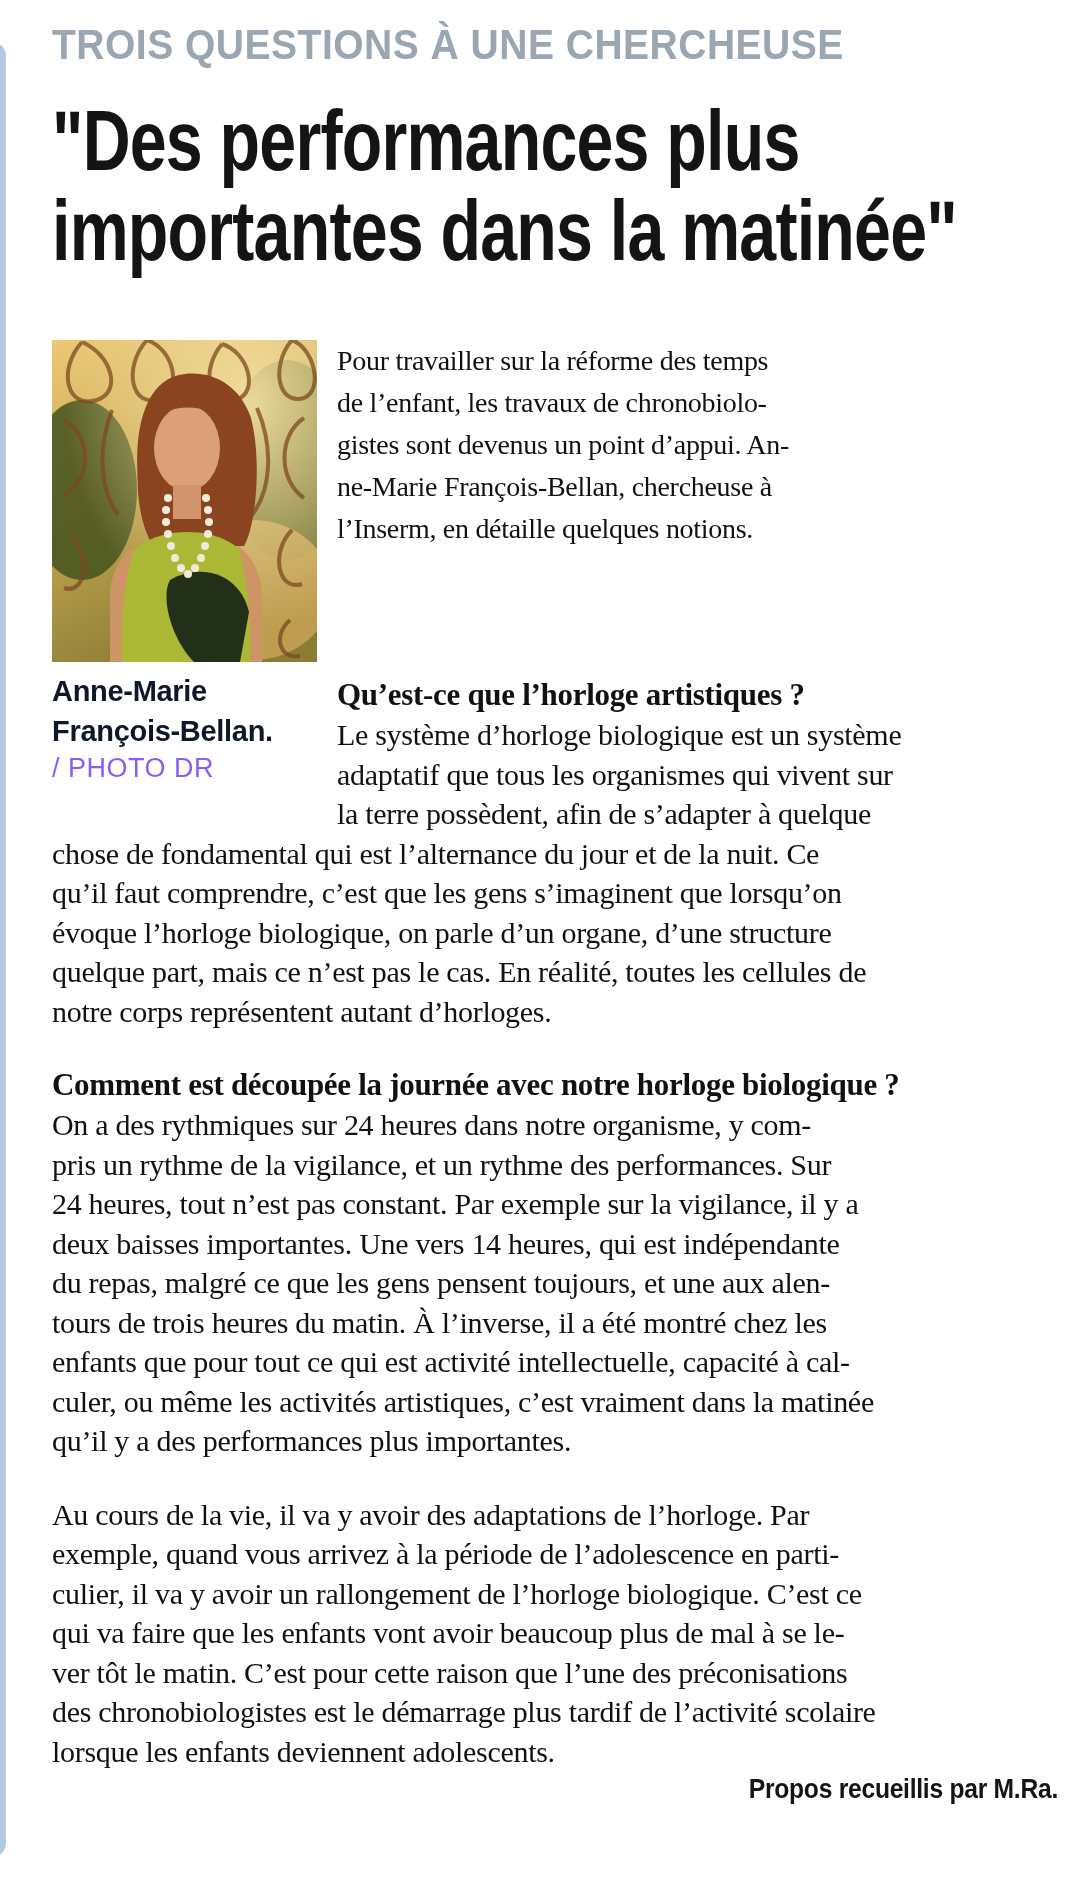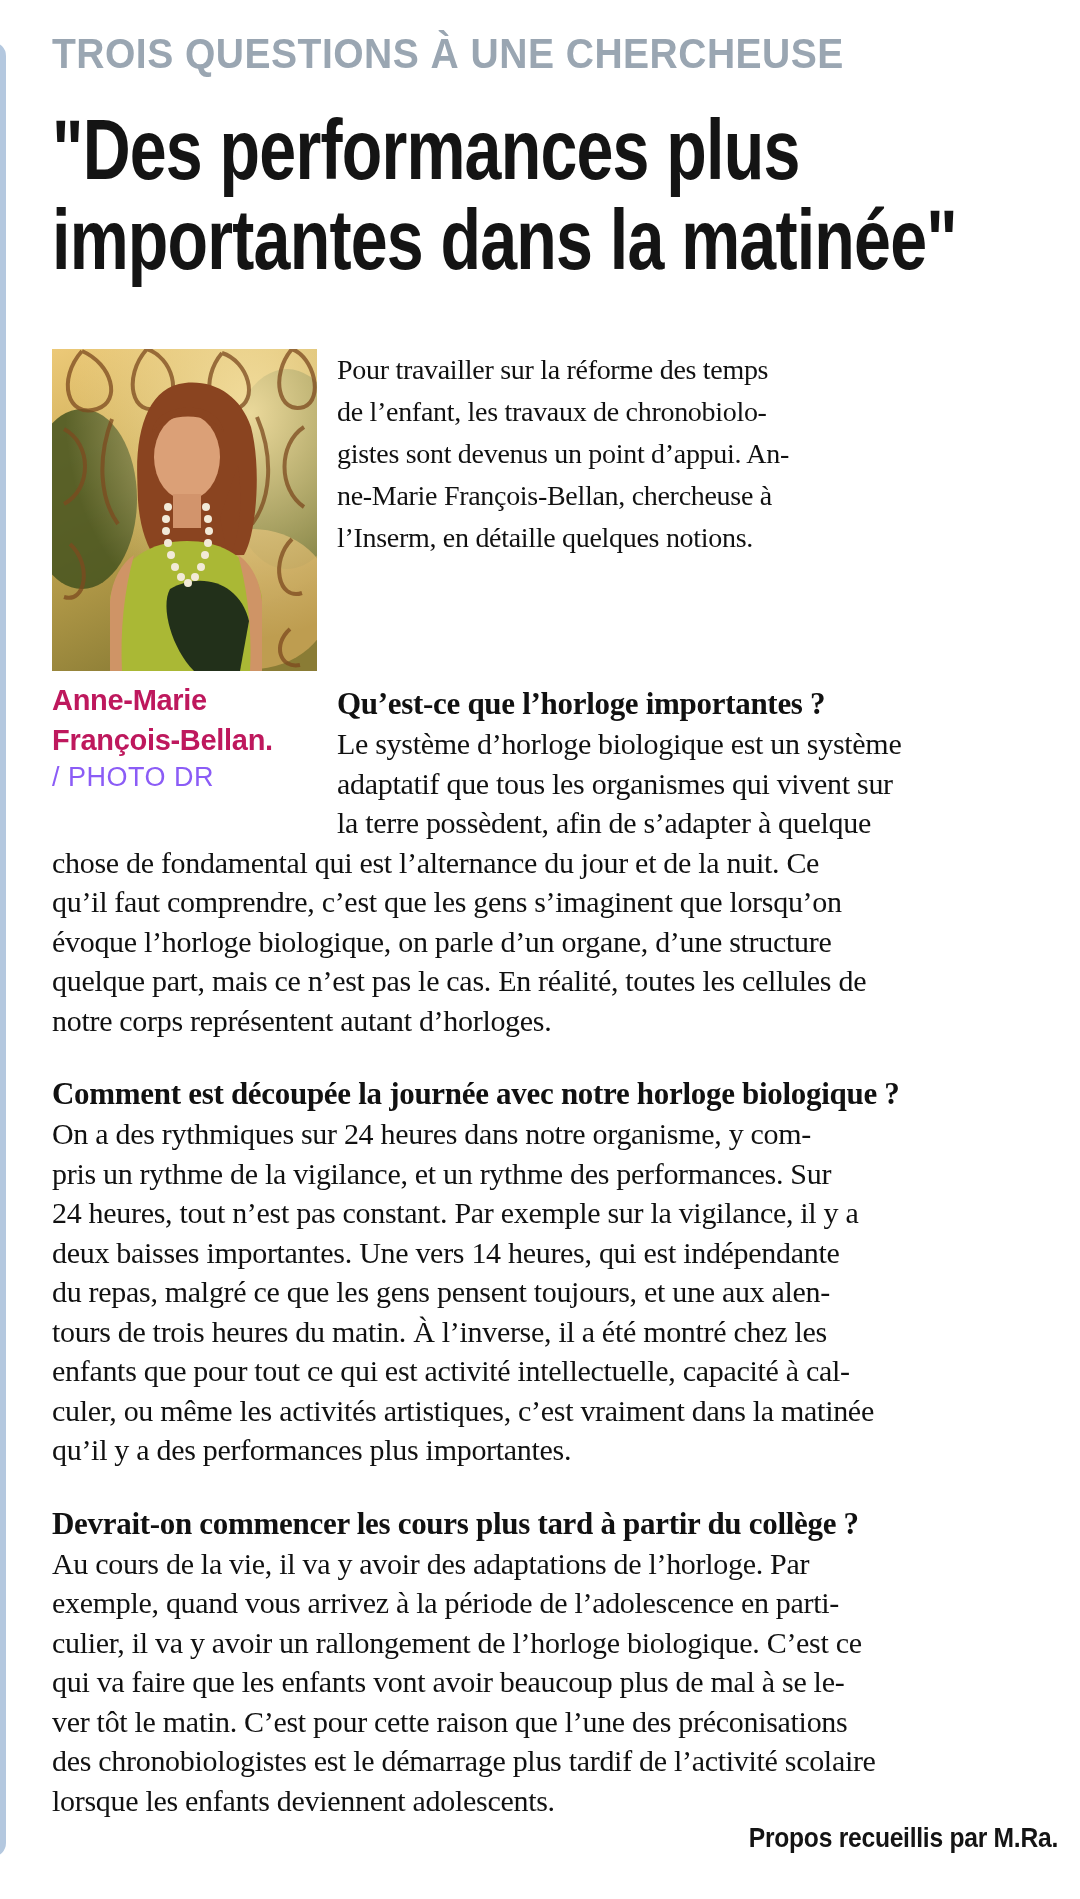--- a/index.html
+++ b/index.html
@@ -5,21 +5,21 @@
   html,body { margin:0; padding:0; background:#ffffff; }
   .page {
     position:relative; width:1080px; height:1899px;
     background:#ffffff; overflow:hidden;
     font-family:"Liberation Serif", serif; color:#111;
   }
   .accent-bar {
     position:absolute; left:-22px; top:42px; width:28px; height:1815px;
     background:#b4c8df; border-radius:28px;
   }
-  .content { position:relative; padding:29px 22px 0 52px; }
+  .content { position:relative; padding:20px 22px 0 52px; }
 
   .kicker {
     font-family:"Liberation Sans", sans-serif; font-weight:bold;
     font-size:42px; line-height:50px; color:#9aa6b2; letter-spacing:.5px;
     transform:scaleX(.93); transform-origin:0 0; white-space:nowrap;
   }
   .headline {
     margin:26px 0 0 0; font-family:"Liberation Sans", sans-serif;
     font-weight:bold; font-size:85px; line-height:90px; color:#141414;
     letter-spacing:-1px; white-space:pre-line;
@@ -27,21 +27,21 @@
   }
 
   .article-body {
     margin-top:64px; font-size:30px; line-height:39.5px;
     letter-spacing:-0.3px; text-align:left;
   }
   .media { float:left; width:265px; height:479px; margin:0 20px 0 0; }
   .photo { width:265px; height:322px; display:block; }
   .cap-name {
     margin-top:9px; font-family:"Liberation Sans", sans-serif;
-    font-weight:bold; font-size:29px; line-height:40px; color:#be185d;
+    font-weight:bold; font-size:29px; line-height:40px; color:#0f172a;
     letter-spacing:-0.3px; white-space:pre-line;
   }
   .cap-credit {
     font-family:"Liberation Sans", sans-serif; font-size:27px;
     line-height:34px; color:#8b5cf6; letter-spacing:.5px;
   }
 
   .intro { margin:0; font-size:28px; line-height:42px; white-space:pre-line; }
 
   .qa-question {
@@ -142,21 +142,21 @@
         </figcaption>
       </figure>
 
       <p class="intro">Pour travailler sur la réforme des temps
 de l’enfant, les travaux de chronobiolo-
 gistes sont devenus un point d’appui. An-
 ne-Marie François-Bellan, chercheuse à
 l’Inserm, en détaille quelques notions.</p>
 
       <section class="qa-block-1">
-        <h2 class="qa-question">Qu’est-ce que l’horloge importantes ?</h2>
+        <h2 class="qa-question">Qu’est-ce que l’horloge artistiques ?</h2>
         <p class="qa-answer">Le système d’horloge biologique est un système
 adaptatif que tous les organismes qui vivent sur
 la terre possèdent, afin de s’adapter à quelque
 chose de fondamental qui est l’alternance du jour et de la nuit. Ce
 qu’il faut comprendre, c’est que les gens s’imaginent que lorsqu’on
 évoque l’horloge biologique, on parle d’un organe, d’une structure
 quelque part, mais ce n’est pas le cas. En réalité, toutes les cellules de
 notre corps représentent autant d’horloges.</p>
       </section>
 
@@ -167,21 +167,20 @@
 24 heures, tout n’est pas constant. Par exemple sur la vigilance, il y a
 deux baisses importantes. Une vers 14 heures, qui est indépendante
 du repas, malgré ce que les gens pensent toujours, et une aux alen-
 tours de trois heures du matin. À l’inverse, il a été montré chez les
 enfants que pour tout ce qui est activité intellectuelle, capacité à cal-
 culer, ou même les activités artistiques, c’est vraiment dans la matinée
 qu’il y a des performances plus importantes.</p>
       </section>
 
       <section class="qa-block-3">
-        <h2 class="qa-question">Devrait-on commencer les cours plus tard à partir du collège ?</h2>
         <p class="qa-answer">Au cours de la vie, il va y avoir des adaptations de l’horloge. Par
 exemple, quand vous arrivez à la période de l’adolescence en parti-
 culier, il va y avoir un rallongement de l’horloge biologique. C’est ce
 qui va faire que les enfants vont avoir beaucoup plus de mal à se le-
 ver tôt le matin. C’est pour cette raison que l’une des préconisations
 des chronobiologistes est le démarrage plus tardif de l’activité scolaire
 lorsque les enfants deviennent adolescents.</p>
       </section>
 
       <div class="byline">Propos recueillis par M.Ra.</div>

